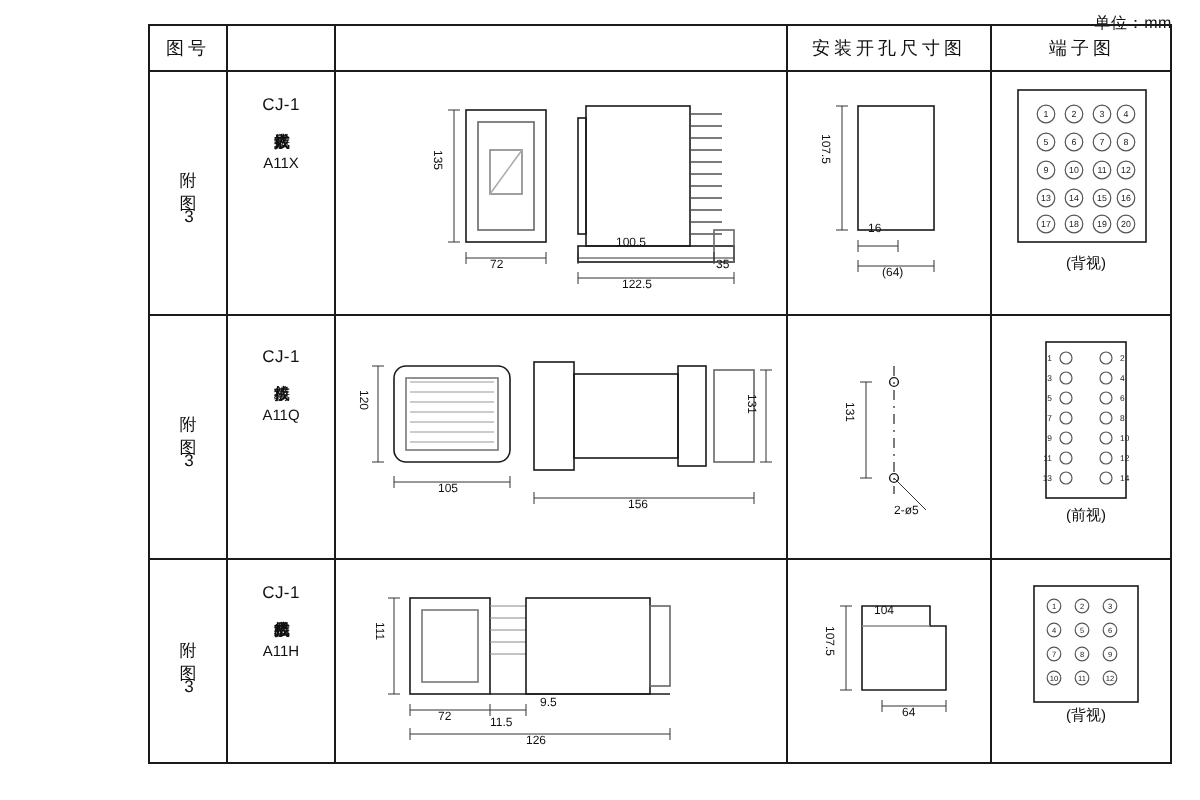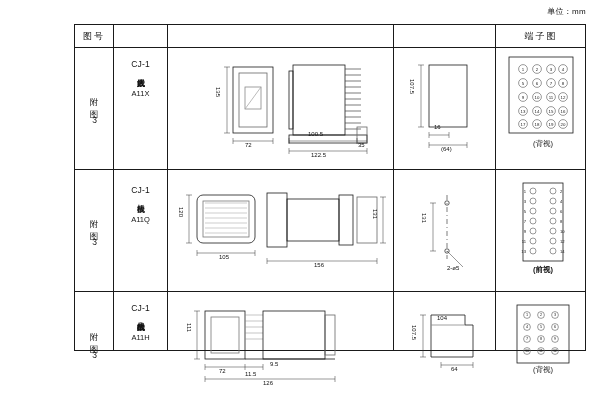--- a/index.html
+++ b/index.html
@@ -15,22 +15,22 @@
   .unit{
     position:absolute;
     right:14px;top:6px;
     font-size:8px;
     color:#111;
     letter-spacing:.3px;
   }
 
   .table{
     position:absolute;
-    left:74px;top:24px;
-    width:512px;height:327px;
+    left:74px;top:12px;
+    width:512px;height:370px;
     border:1px solid #1a1a1a;
     box-sizing:border-box;
   }
 
   
   .vline{position:absolute;top:0;bottom:0;width:1px;background:#1a1a1a;}
   .hline{position:absolute;left:0;right:0;height:1px;background:#1a1a1a;}
 
   .cell-head{
     position:absolute;
@@ -103,20 +103,21 @@
 
     <div class="hline" style="top:144px;"></div>
     <div class="hline" style="top:266px;"></div>
 
     <div class="vline" style="left:38px;"></div>
     <div class="vline" style="left:92px;"></div>
     <div class="vline" style="left:318px;"></div>
     <div class="vline" style="left:420px;"></div>
 
     <div class="cell-head" style="left:0;width:38px;">图号</div>
+    <div class="cell-head" style="left:319px;width:101px;">安装开孔尺寸图</div>
     <div class="cell-head" style="left:421px;width:90px;">端子图</div>
 
     <div class="rowlabel" style="left:0;top:23px;width:38px;height:121px;">
       <span class="vert">附 图 3</span>
     </div>
 
     <div class="struct" style="left:39px;top:34px;width:53px;">
       <div class="code">CJ-1</div>
       <div class="vtxt">嵌入式后接线</div>
       <div class="sub">A11X</div>
@@ -358,21 +359,21 @@
           <text x="15" y="43.6" text-anchor="end">7</text>
             <text x="49" y="43.6">8</text>
           <text x="15" y="53.6" text-anchor="end">9</text>
             <text x="49" y="53.6">10</text>
           <text x="15" y="63.6" text-anchor="end">11</text>
             <text x="49" y="63.6">12</text>
           <text x="15" y="73.6" text-anchor="end">13</text>
             <text x="49" y="73.6">14</text>
         </g>
       </svg>
-      <div class="caption" style="left:12px;top:86px;width:40px;font-weight:bold;">(前视)</div>
+      <div class="caption" style="left:12px;top:86px;width:40px;">(前视)</div>
     </div>
 
     <div class="rowlabel" style="left:0;top:267px;width:38px;height:102px;">
       <span class="vert">附 图 3</span>
     </div>
 
     <div class="struct" style="left:39px;top:278px;width:53px;">
       <div class="code">CJ-1</div>
       <div class="vtxt">凸出式板后接线</div>
       <div class="sub">A11H</div>

